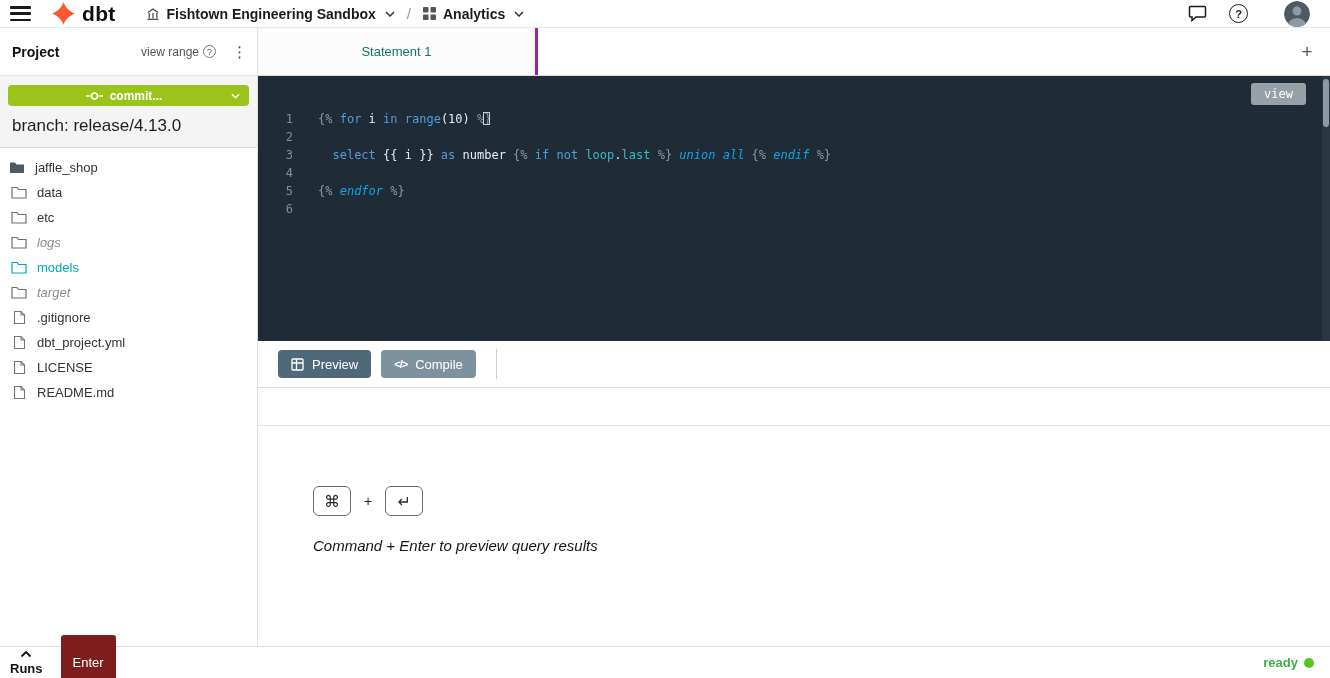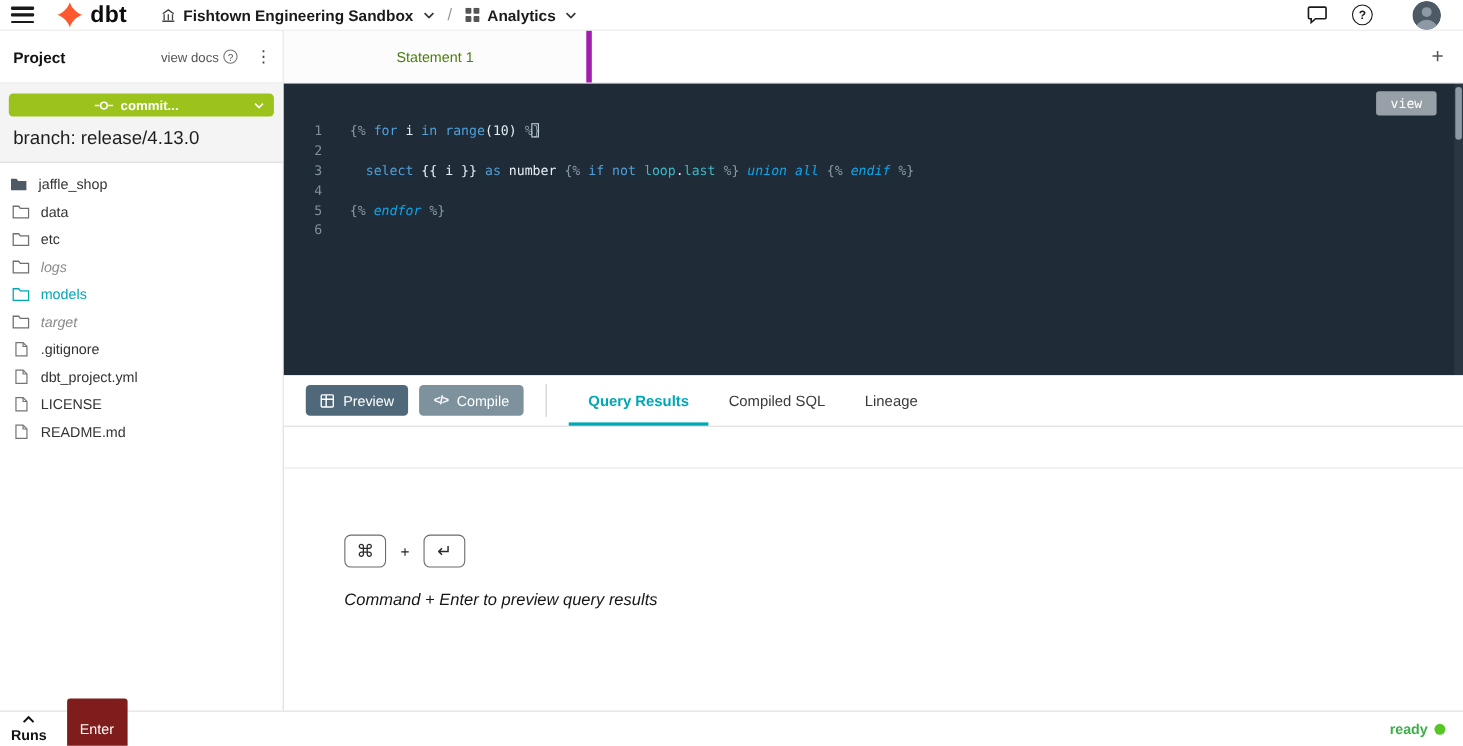--- a/index.html
+++ b/index.html
@@ -54,21 +54,21 @@
                font-size:13px; color:#333; cursor:pointer; }
   .tree-item.root { padding-left:8px; }
   .tree-item.italic .tree-label { font-style:italic; color:#8a8a8a; }
   .tree-item.active .tree-label { color:var(--accent); }
   .tree-icon { width:18px; display:flex; justify-content:center; align-items:center; }
 
   
   .main { flex:1; display:flex; flex-direction:column; min-width:0; }
   .tabbar { flex:0 0 48px; height:48px; border-bottom:1px solid #ddd; display:flex; align-items:center; position:relative; background:#fff; }
   .tab { width:280px; height:100%; display:flex; align-items:center; justify-content:center;
-         font-size:13px; color:#4d7c0f; border-right:5px solid #a21caf; cursor:pointer; background:#fcfcfc; }
+         font-size:13px; color:#0f766e; border-right:3px solid #a21caf; cursor:pointer; background:#fcfcfc; }
   .add-tab { position:absolute; right:10px; top:0; height:100%; width:26px;
              display:flex; align-items:center; justify-content:center;
              font-size:19px; color:#555; cursor:pointer; }
 
   
   .editor { flex:0 0 265px; height:265px; background:var(--editor-bg); position:relative;
             display:flex; font-family:"DejaVu Sans Mono", monospace; font-size:12px; line-height:18px; }
   .gutter { flex:0 0 46px; width:46px; padding-top:34px; text-align:right; color:#7f8f9b; }
   .ln { height:18px; padding-right:11px; }
   .code { flex:1; padding-top:34px; padding-left:14px; color:#e6edf3; }
@@ -195,21 +195,21 @@
       </span>
     </div>
   </div>
 
   <div class="middle">
 
     <div class="sidebar">
       <div class="sidebar-header">
         <span class="sidebar-title">Project</span>
         <span class="view-docs">
-          <span>view docs</span>
+          <span>view range</span>
           <span class="qmark">?</span>
         </span>
         <span class="kebab">⋮</span>
       </div>
 
       <div class="commit-section">
         <button class="commit-btn">
           <span class="commit-center">
             <span style="display:flex;">
               <svg width="17" height="10" viewBox="0 0 17 10" fill="none" stroke="#fff" stroke-width="1.4">
@@ -356,25 +356,20 @@
                 </svg>
             </span>
             <span>Preview</span>
           </button>
           <button class="rbtn btn-compile">
             <span class="compile-glyph">&lt;/&gt;</span>
             <span>Compile</span>
           </button>
         </div>
         <div class="vdivider"></div>
-        <div class="rtabs">
-            <div class="rtab active">Query Results</div>
-            <div class="rtab">Compiled SQL</div>
-            <div class="rtab">Lineage</div>
-          </div>
       </div>
 
       <div class="results-sub"></div>
 
       <div class="results-body">
         <div class="keys">
           <span class="keycap">⌘</span>
           <span class="plus">+</span>
           <span class="keycap">↵</span>
         </div>

